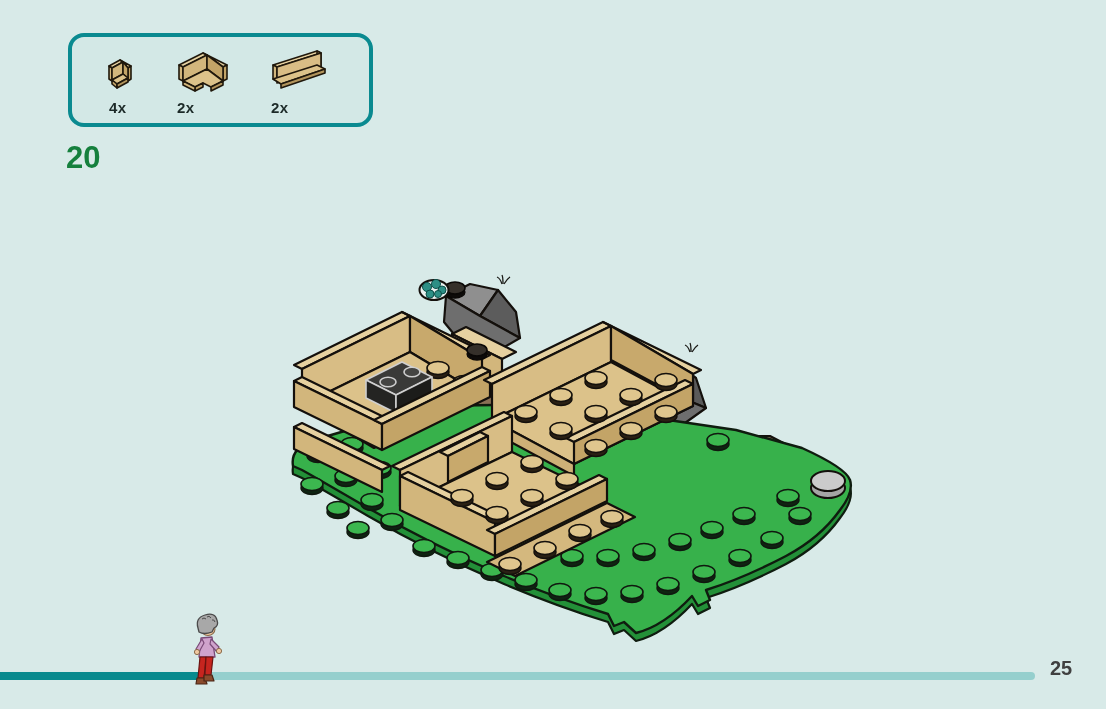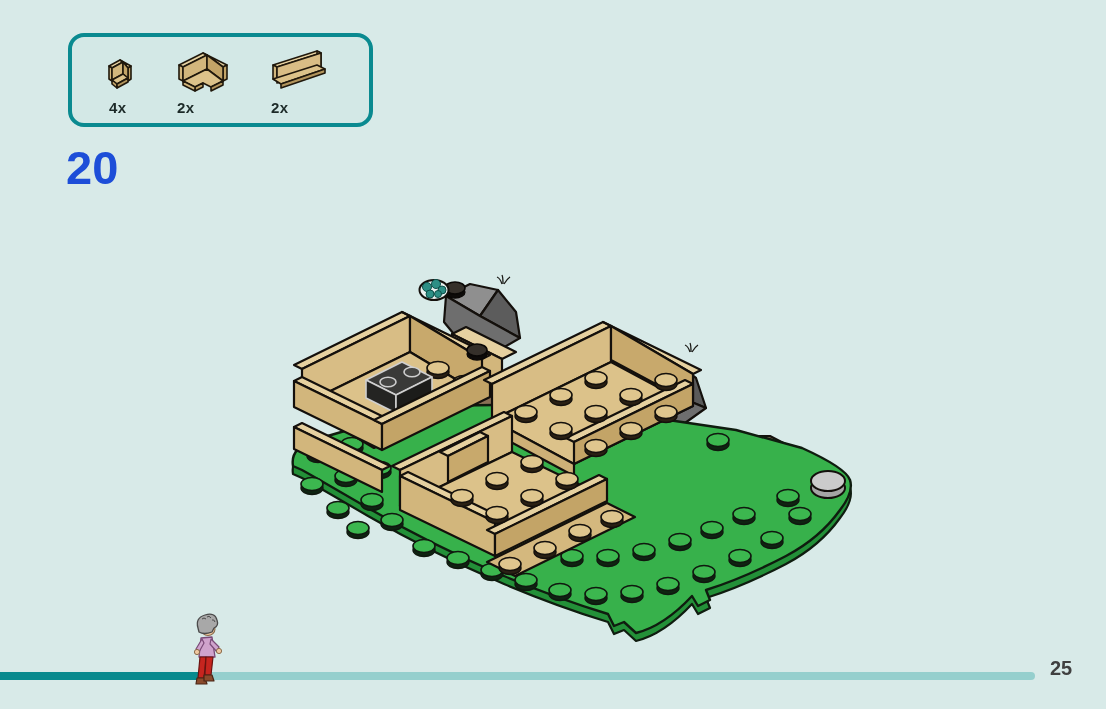--- a/index.html
+++ b/index.html
@@ -9,21 +9,21 @@
   }
   .parts-box{
     position:absolute;left:68px;top:33px;width:297px;height:86px;
     border:4px solid #0a8a90;border-radius:16px;background:#d3e8e6;
   }
   .part{position:absolute;}
   .part-count{
     position:absolute;font-size:15px;font-weight:700;color:#1c2a28;letter-spacing:.5px;
   }
   .step-number{
-    position:absolute;left:66px;top:140px;font-size:47px;font-weight:700;color:#1d4ed8;
+    position:absolute;left:66px;top:140px;font-size:31px;font-weight:700;color:#15803d;
   }
   .page-number{
     position:absolute;left:1050px;top:657px;font-size:20px;font-weight:700;color:#404040;
   }
   .bar-done{position:absolute;left:0;top:672px;width:199px;height:8px;background:#088a8e;}
   .bar-rest{position:absolute;left:199px;top:672px;width:836px;height:8px;background:#95cfcd;border-radius:0 4px 4px 0;}
   .model-svg{position:absolute;left:0;top:0;}
   .minifig-svg{position:absolute;left:186px;top:612px;}
   svg{display:block;}
 </style>

